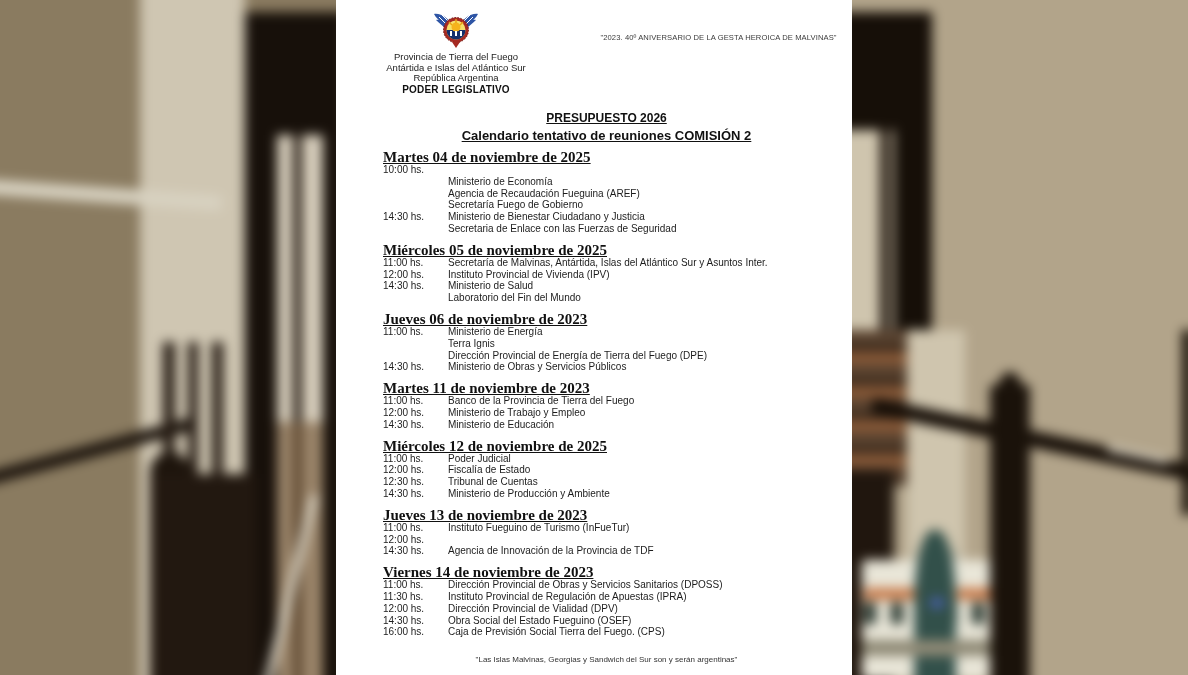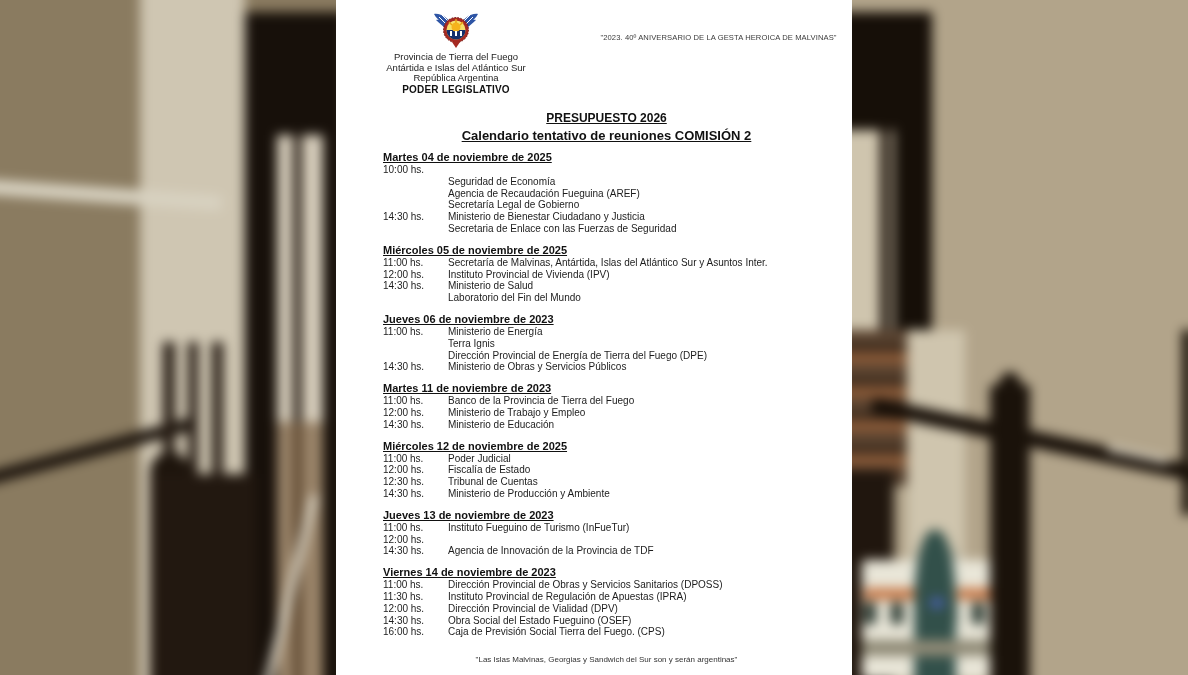--- a/index.html
+++ b/index.html
@@ -73,21 +73,21 @@
   .doc-title {
     margin-top:15px; text-align:center; font-weight:bold; font-size:12px;
     text-decoration:underline; line-height:14px; color:#111;
   }
   .doc-subtitle {
     margin-top:4px; text-align:center; font-weight:bold; font-size:13px;
     text-decoration:underline; line-height:14px; color:#111;
   }
   .sections { margin-top:8px; }
   .section { margin-bottom:9px; }
-  .sec-date { font-weight:bold; font-size:11px; text-decoration:underline; line-height:13px; color:#111; }
+  .sec-date { font-weight:bold; font-size:15px; text-decoration:underline; line-height:13px; color:#111;font-family:Liberation Serif, serif; }
   .row { display:flex; font-size:10px; line-height:11.8px; color:#1c1c1c; }
   .time { width:65px; flex:0 0 65px; }
   .entity { flex:1; }
   .doc-footer { margin-top:17px; text-align:center; font-size:8px; color:#333; }
 </style>
 </head>
 <body>
 
 <div class="stage">
 
@@ -176,29 +176,29 @@
       <div class="doc-title">PRESUPUESTO 2026</div>
       <div class="doc-subtitle">Calendario tentativo de reuniones COMISIÓN 2</div>
       <div class="sections">
           <div class="section">
             <div class="sec-date">Martes 04 de noviembre de 2025</div>
             <div class="row">
               <span class="time">10:00 hs.</span>
             </div>
             <div class="row">
               <span class="time"></span>
-              <span class="entity">Seguridad de Economía</span>
+              <span class="entity">Ministerio de Economía</span>
             </div>
             <div class="row">
               <span class="time"></span>
               <span class="entity">Agencia de Recaudación Fueguina (AREF)</span>
             </div>
             <div class="row">
               <span class="time"></span>
-              <span class="entity">Secretaría Legal de Gobierno</span>
+              <span class="entity">Secretaría Fuego de Gobierno</span>
             </div>
             <div class="row">
               <span class="time">14:30 hs.</span>
               <span class="entity">Ministerio de Bienestar Ciudadano y Justicia</span>
             </div>
             <div class="row">
               <span class="time"></span>
               <span class="entity">Secretaria de Enlace con las Fuerzas de Seguridad</span>
             </div>
           </div>

